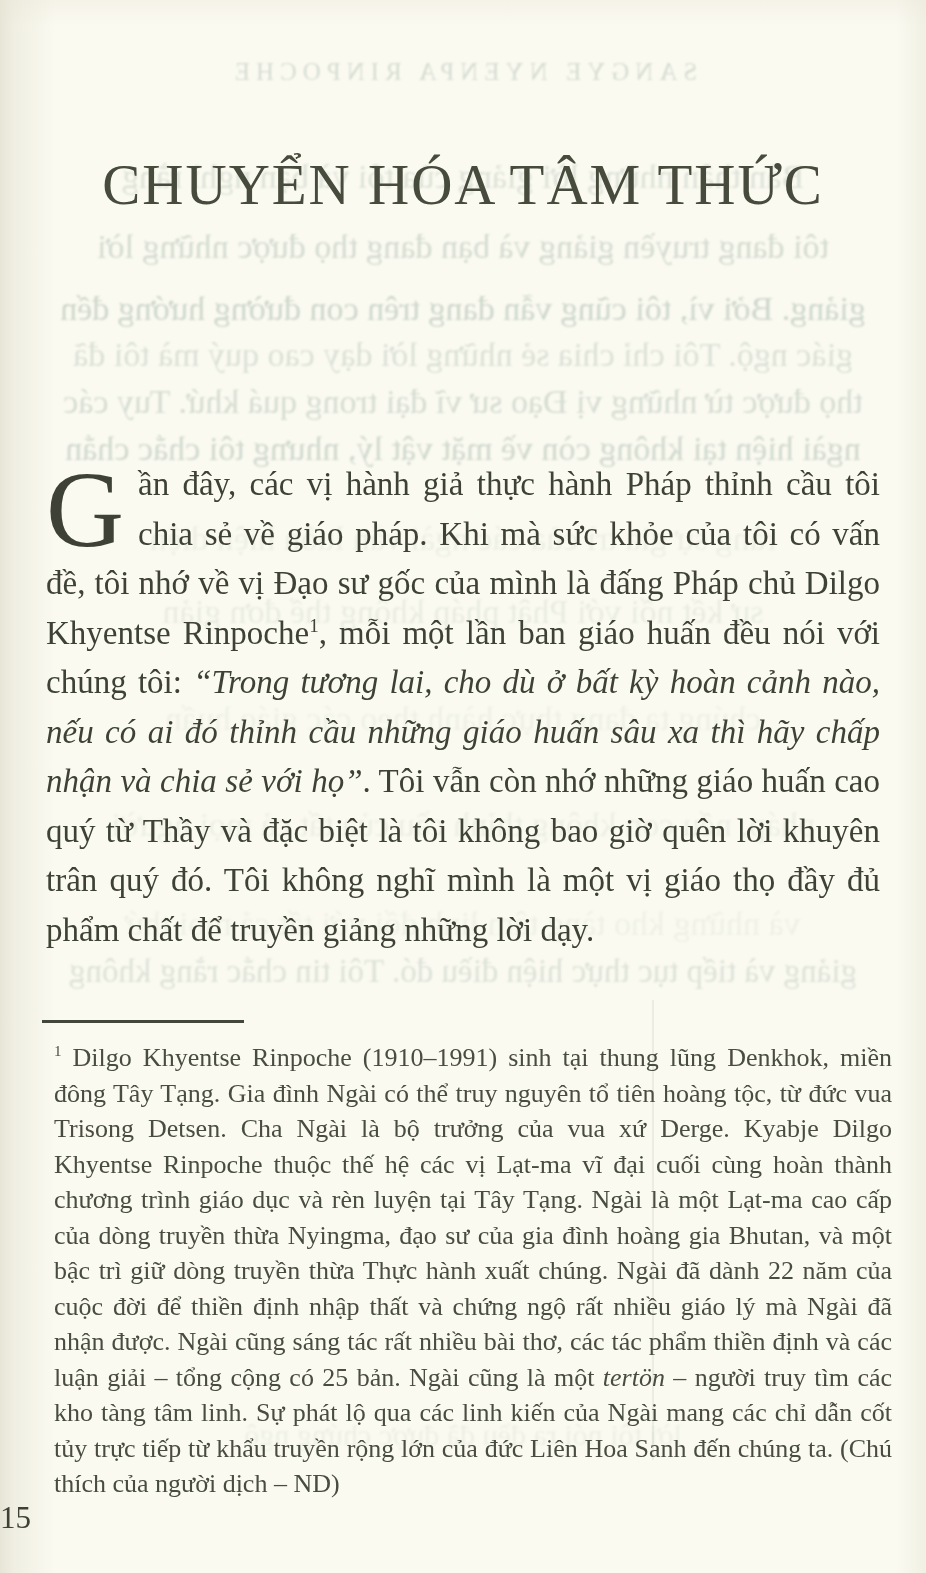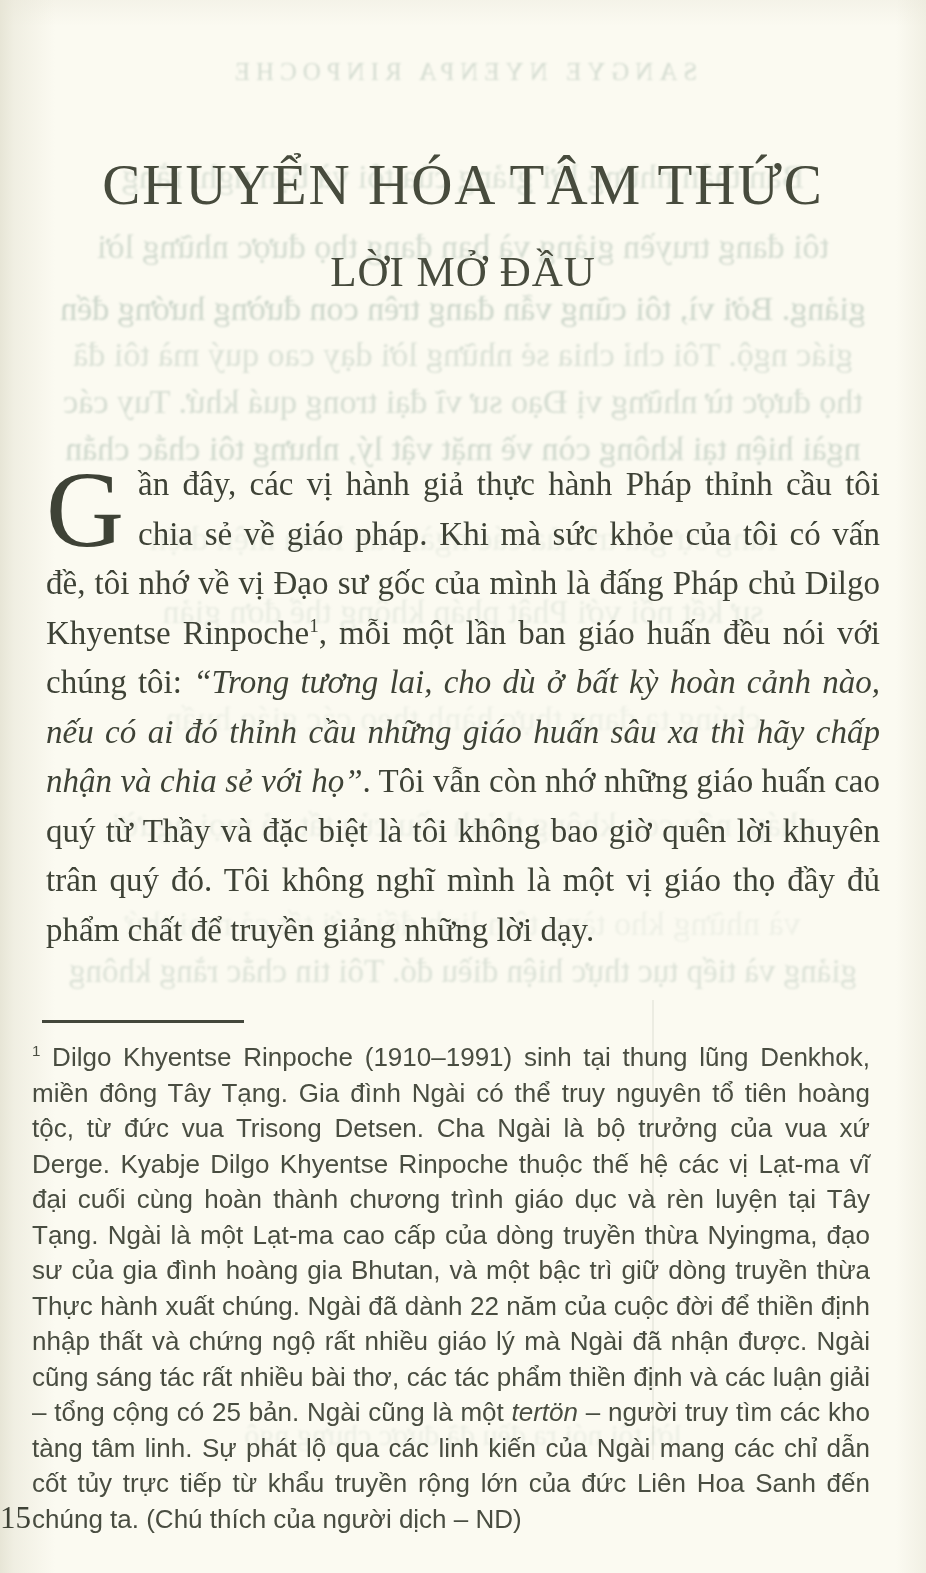--- a/index.html
+++ b/index.html
@@ -75,22 +75,22 @@
     vertical-align:super;
     line-height:0;
   }
   .it{font-style:italic;}
   .footnote-divider{
     position:absolute;top:1020px;left:42px;
     width:202px;height:0;
     border-top:3px solid #43473b;
   }
   .footnote-para{
-    position:absolute;top:1040px;left:32px;width:838px;
-    font-family:Liberation Sans, sans-serif;
+    position:absolute;top:1040px;left:54px;width:838px;
+    font-family:Liberation Serif, serif;
     font-size:26px;line-height:35.5px;
     text-align:justify;
     color:var(--ink-footnote);
   }
   .page-number{
     position:absolute;top:1500px;left:0;right:0;
     text-align:left;
     font-size:31px;
     color:var(--ink);
   }
@@ -121,21 +121,20 @@
       <div class="bleed-line" style="top: 806px; font-size: 34px; opacity: 0.16;">pháp, nếu con không thỉnh cầu của tất cả mọi người</div>
       <div class="bleed-line" style="top: 905px; font-size: 34px; opacity: 0.14;">và những kho tàng tâm linh đối với tất cả mọi thứ</div>
       <div class="bleed-line" style="top: 953px; font-size: 33px; opacity: 0.34;">giảng và tiếp tục thực hiện điều đó. Tôi tin chắc rằng không</div>
       <div class="bleed-line" style="top: 1418px; font-size: 30px; opacity: 0.16;">lời tôi nói ra đều đã được chứng ngộ</div>
     </div>
 
   <div class="content">
 
     <h1 class="chapter-title">CHUYỂN HÓA TÂM THỨC</h1>
 
-    <h2 class="section-subtitle">LỜI MỞ ĐẦU</h2>
 
     <div class="body-block">
       <span class="drop-cap">G</span><span><span>ần đây, các vị hành giả thực hành Pháp thỉnh cầu tôi chia sẻ về giáo pháp. Khi mà sức khỏe của tôi có vấn đề, tôi nhớ về vị Đạo sư gốc của mình là đấng Pháp chủ Dilgo Khyentse Rinpoche</span><sup>1</sup><span>, mỗi một lần ban giáo huấn đều nói với chúng tôi: </span><span class="it">“Trong tương lai, cho dù ở bất kỳ hoàn cảnh nào, nếu có ai đó thỉnh cầu những giáo huấn sâu xa thì hãy chấp nhận và chia sẻ với họ”</span><span>. Tôi vẫn còn nhớ những giáo huấn cao quý từ Thầy và đặc biệt là tôi không bao giờ quên lời khuyên trân quý đó. Tôi không nghĩ mình là một vị giáo thọ đầy đủ phẩm chất để truyền giảng những lời dạy.</span></span>
     </div>
 
     <div class="footnote-divider"></div>
 
     <div class="footnote-para"><sup>1</sup><span> Dilgo Khyentse Rinpoche (1910–1991) sinh tại thung lũng Denkhok, miền đông Tây Tạng. Gia đình Ngài có thể truy nguyên tổ tiên hoàng tộc, từ đức vua Trisong Detsen. Cha Ngài là bộ trưởng của vua xứ Derge. Kyabje Dilgo Khyentse Rinpoche thuộc thế hệ các vị Lạt-ma vĩ đại cuối cùng hoàn thành chương trình giáo dục và rèn luyện tại Tây Tạng. Ngài là một Lạt-ma cao cấp của dòng truyền thừa Nyingma, đạo sư của gia đình hoàng gia Bhutan, và một bậc trì giữ dòng truyền thừa Thực hành xuất chúng. Ngài đã dành 22 năm của cuộc đời để thiền định nhập thất và chứng ngộ rất nhiều giáo lý mà Ngài đã nhận được. Ngài cũng sáng tác rất nhiều bài thơ, các tác phẩm thiền định và các luận giải – tổng cộng có 25 bản. Ngài cũng là một </span><span class="it">tertön</span><span> – người truy tìm các kho tàng tâm linh. Sự phát lộ qua các linh kiến của Ngài mang các chỉ dẫn cốt tủy trực tiếp từ khẩu truyền rộng lớn của đức Liên Hoa Sanh đến chúng ta. (Chú thích của người dịch – ND)</span></div>
 
     <div class="scan-artifact"></div>

